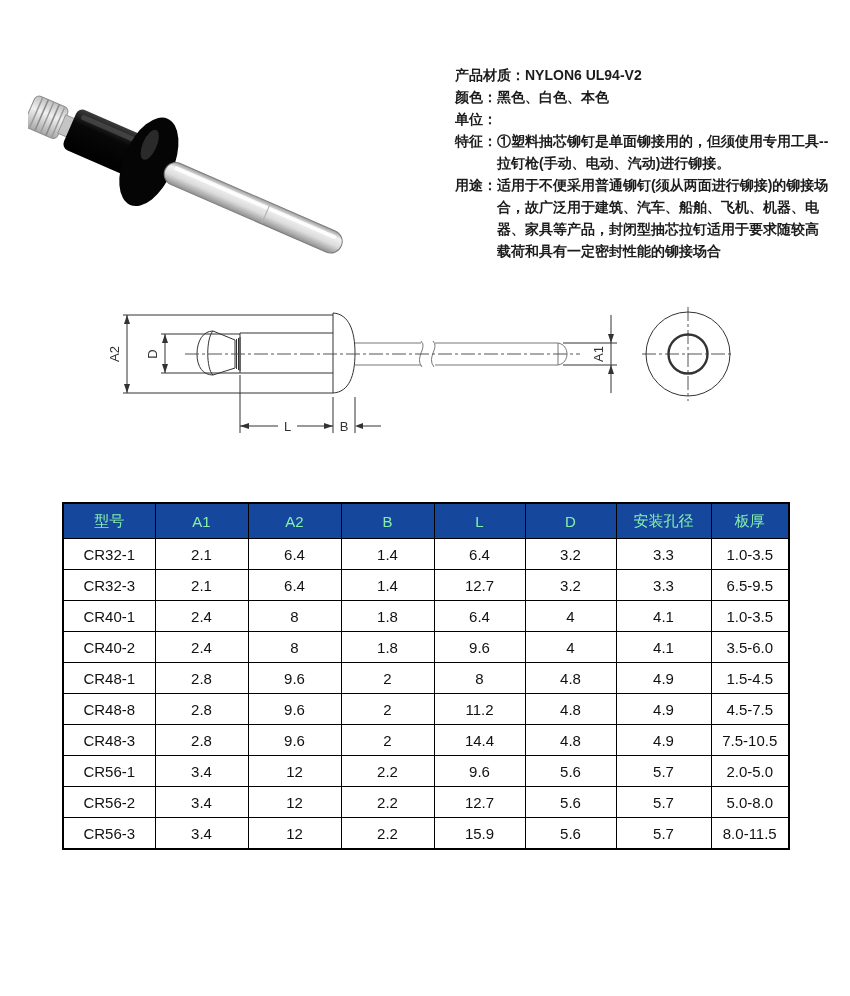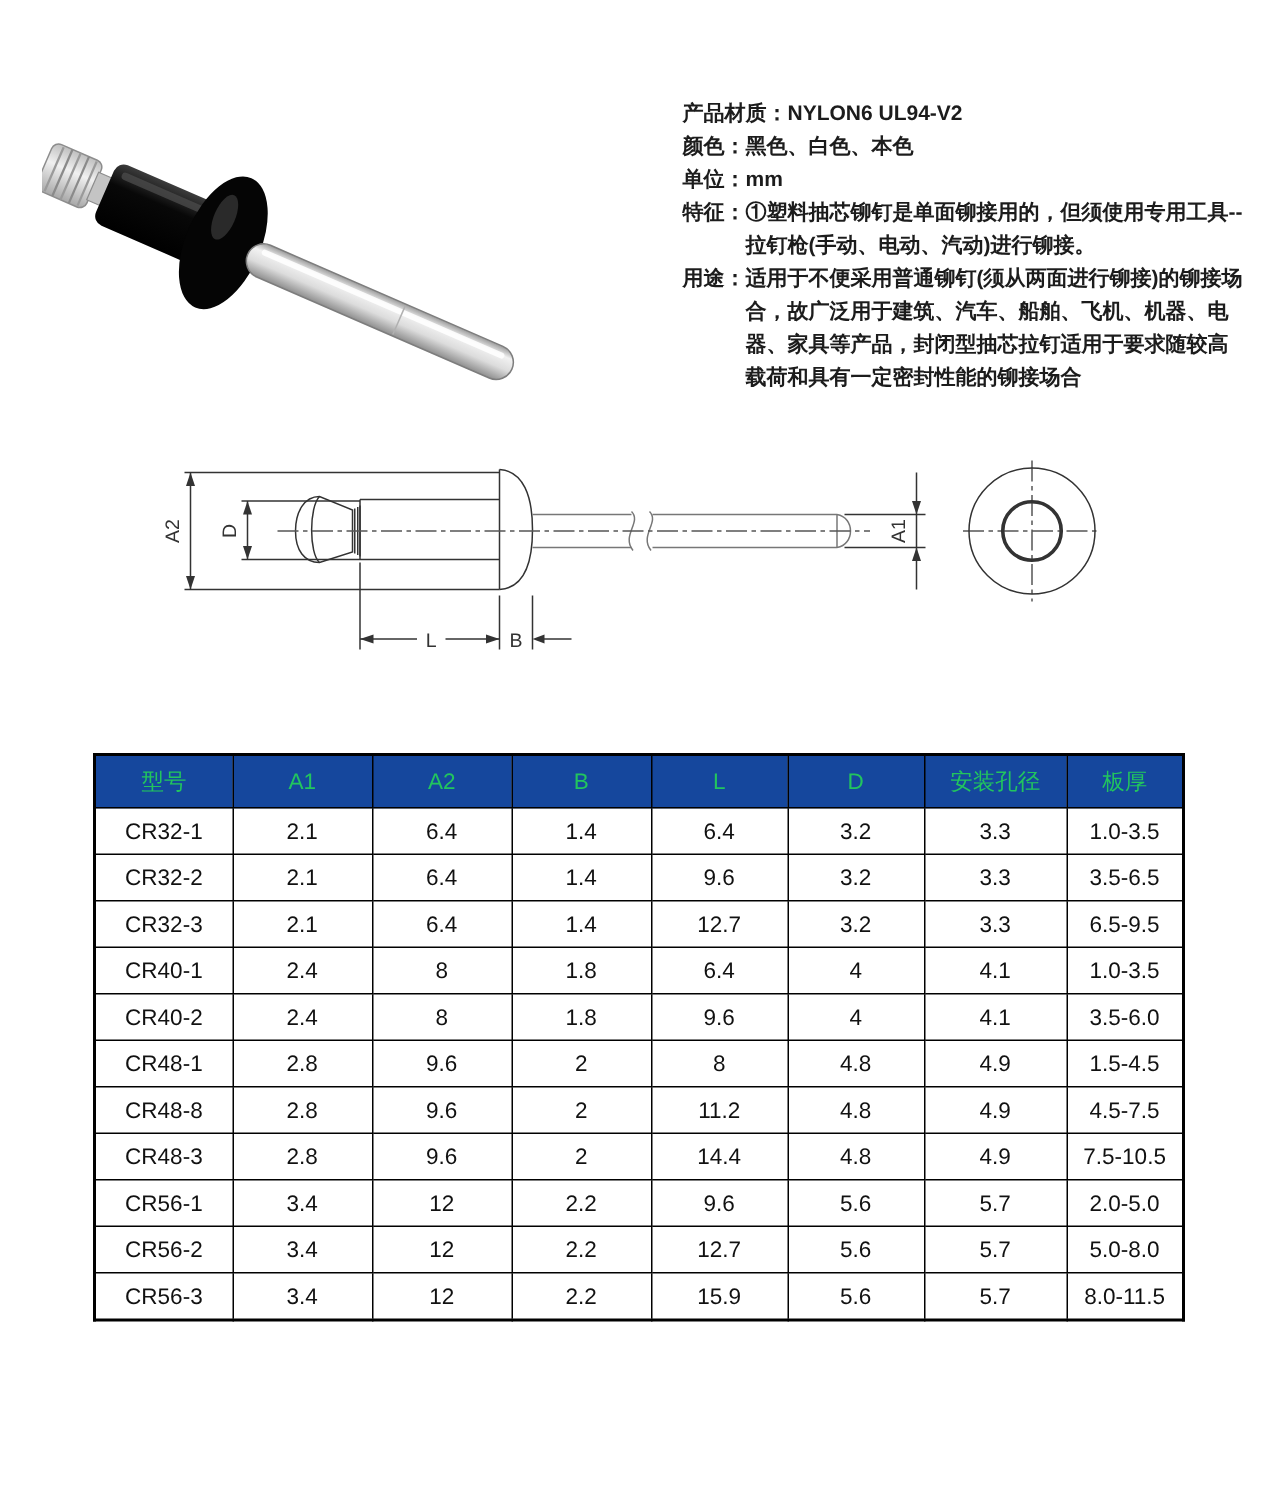--- a/index.html
+++ b/index.html
@@ -13,21 +13,21 @@
   .info-row{display:flex;align-items:flex-start;}
   .info-label{flex:none;white-space:nowrap;}
   .info-text{flex:1;max-width:332px;}
   .drawing{position:absolute;left:100px;top:293px;width:690px;height:178px;}
   .drawing text{font-family:"Liberation Sans",sans-serif;font-size:13px;fill:#333;}
   table.spec{
     position:absolute;left:62px;top:502px;width:726px;
     border-collapse:collapse;table-layout:fixed;border:2px solid #000;
   }
   table.spec th{
-    background:var(--header-bg,#15479d);color:#22c55e;font-weight:normal;
+    background:var(--header-bg,#15479d);color:#86efac;font-weight:normal;
     font-size:15px;height:34px;border:1px solid #000;text-align:center;padding:0;
   }
   table.spec td{
     font-size:15px;height:30px;border:1px solid #000;text-align:center;
     padding:0;color:#111;background:#fff;
   }
 </style>
 </head>
 <body>
 
@@ -79,21 +79,20 @@
   <div class="info-row">
     <span class="info-label">产品材质：</span>
     <span class="info-text">NYLON6 UL94-V2</span>
   </div>
   <div class="info-row">
     <span class="info-label">颜色：</span>
     <span class="info-text">黑色、白色、本色</span>
   </div>
   <div class="info-row">
     <span class="info-label">单位：</span>
-    <span class="info-text">mm</span>
   </div>
   <div class="info-row">
     <span class="info-label">特征：</span>
     <span class="info-text">①塑料抽芯铆钉是单面铆接用的，但须使用专用工具--拉钉枪(手动、电动、汽动)进行铆接。</span>
   </div>
   <div class="info-row">
     <span class="info-label">用途：</span>
     <span class="info-text">适用于不便采用普通铆钉(须从两面进行铆接)的铆接场合，故广泛用于建筑、汽车、船舶、飞机、机器、电器、家具等产品，封闭型抽芯拉钉适用于要求随较高载荷和具有一定密封性能的铆接场合</span>
   </div>
 </div>
@@ -208,30 +207,20 @@
         <td>CR32-1</td>
         <td>2.1</td>
         <td>6.4</td>
         <td>1.4</td>
         <td>6.4</td>
         <td>3.2</td>
         <td>3.3</td>
         <td>1.0-3.5</td>
       </tr>
       <tr>
-        <td>CR32-2</td>
-        <td>2.1</td>
-        <td>6.4</td>
-        <td>1.4</td>
-        <td>9.6</td>
-        <td>3.2</td>
-        <td>3.3</td>
-        <td>3.5-6.5</td>
-      </tr>
-      <tr>
         <td>CR32-3</td>
         <td>2.1</td>
         <td>6.4</td>
         <td>1.4</td>
         <td>12.7</td>
         <td>3.2</td>
         <td>3.3</td>
         <td>6.5-9.5</td>
       </tr>
       <tr>

